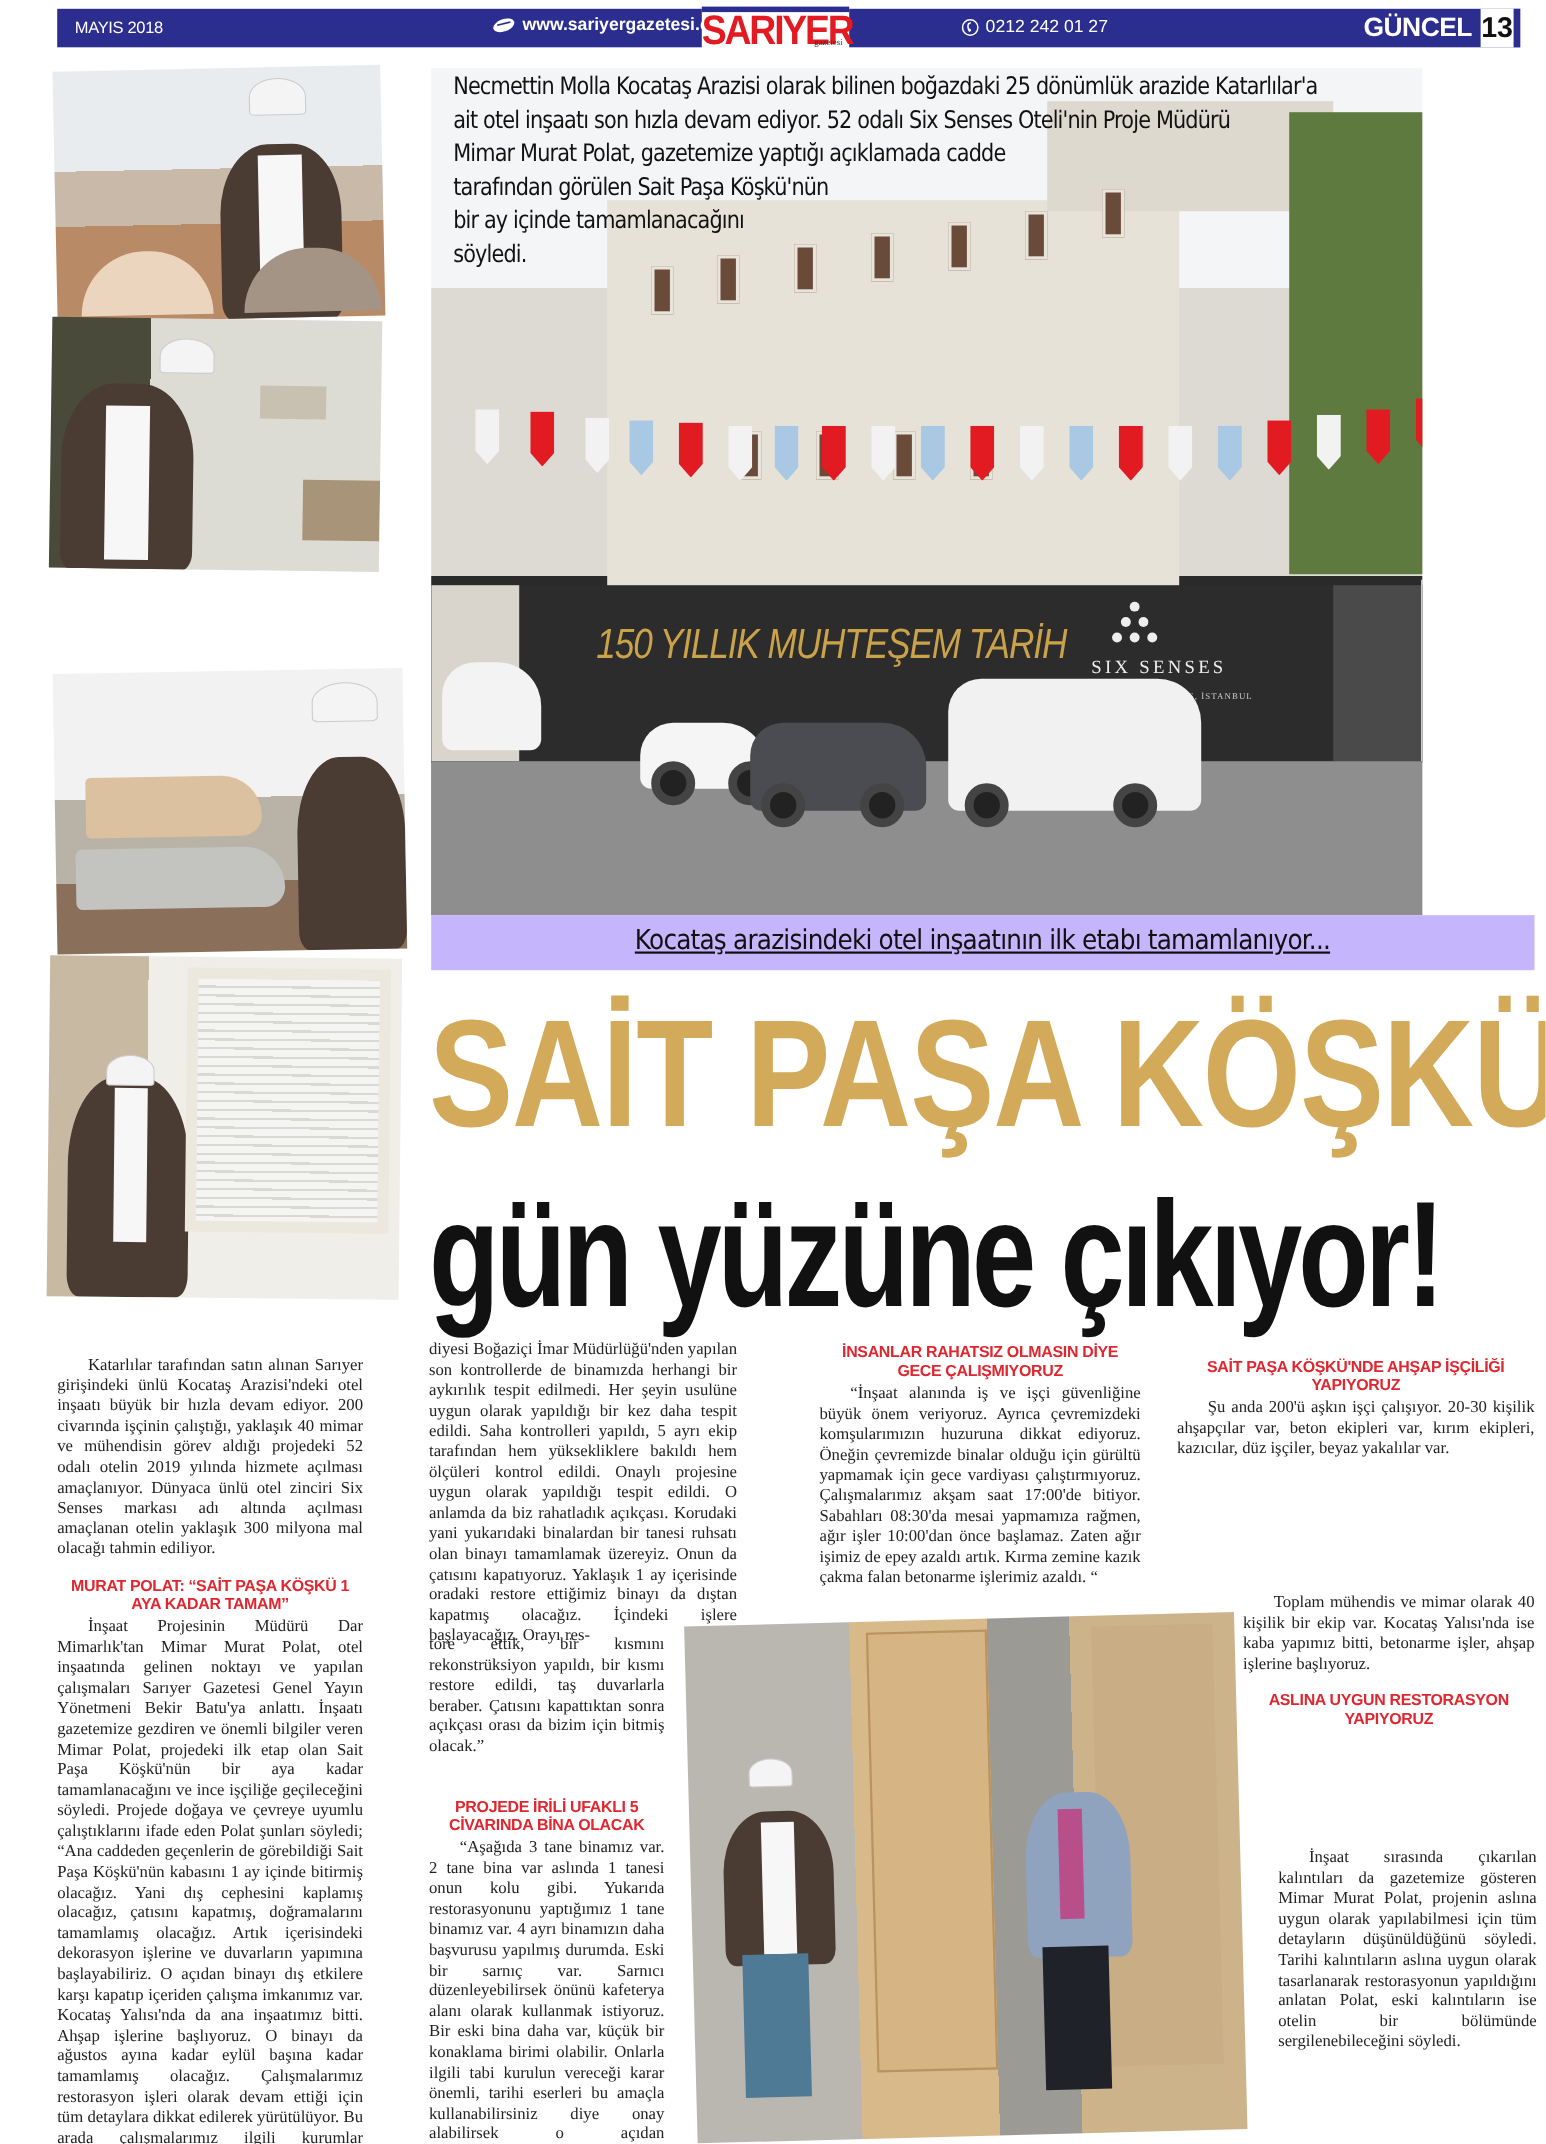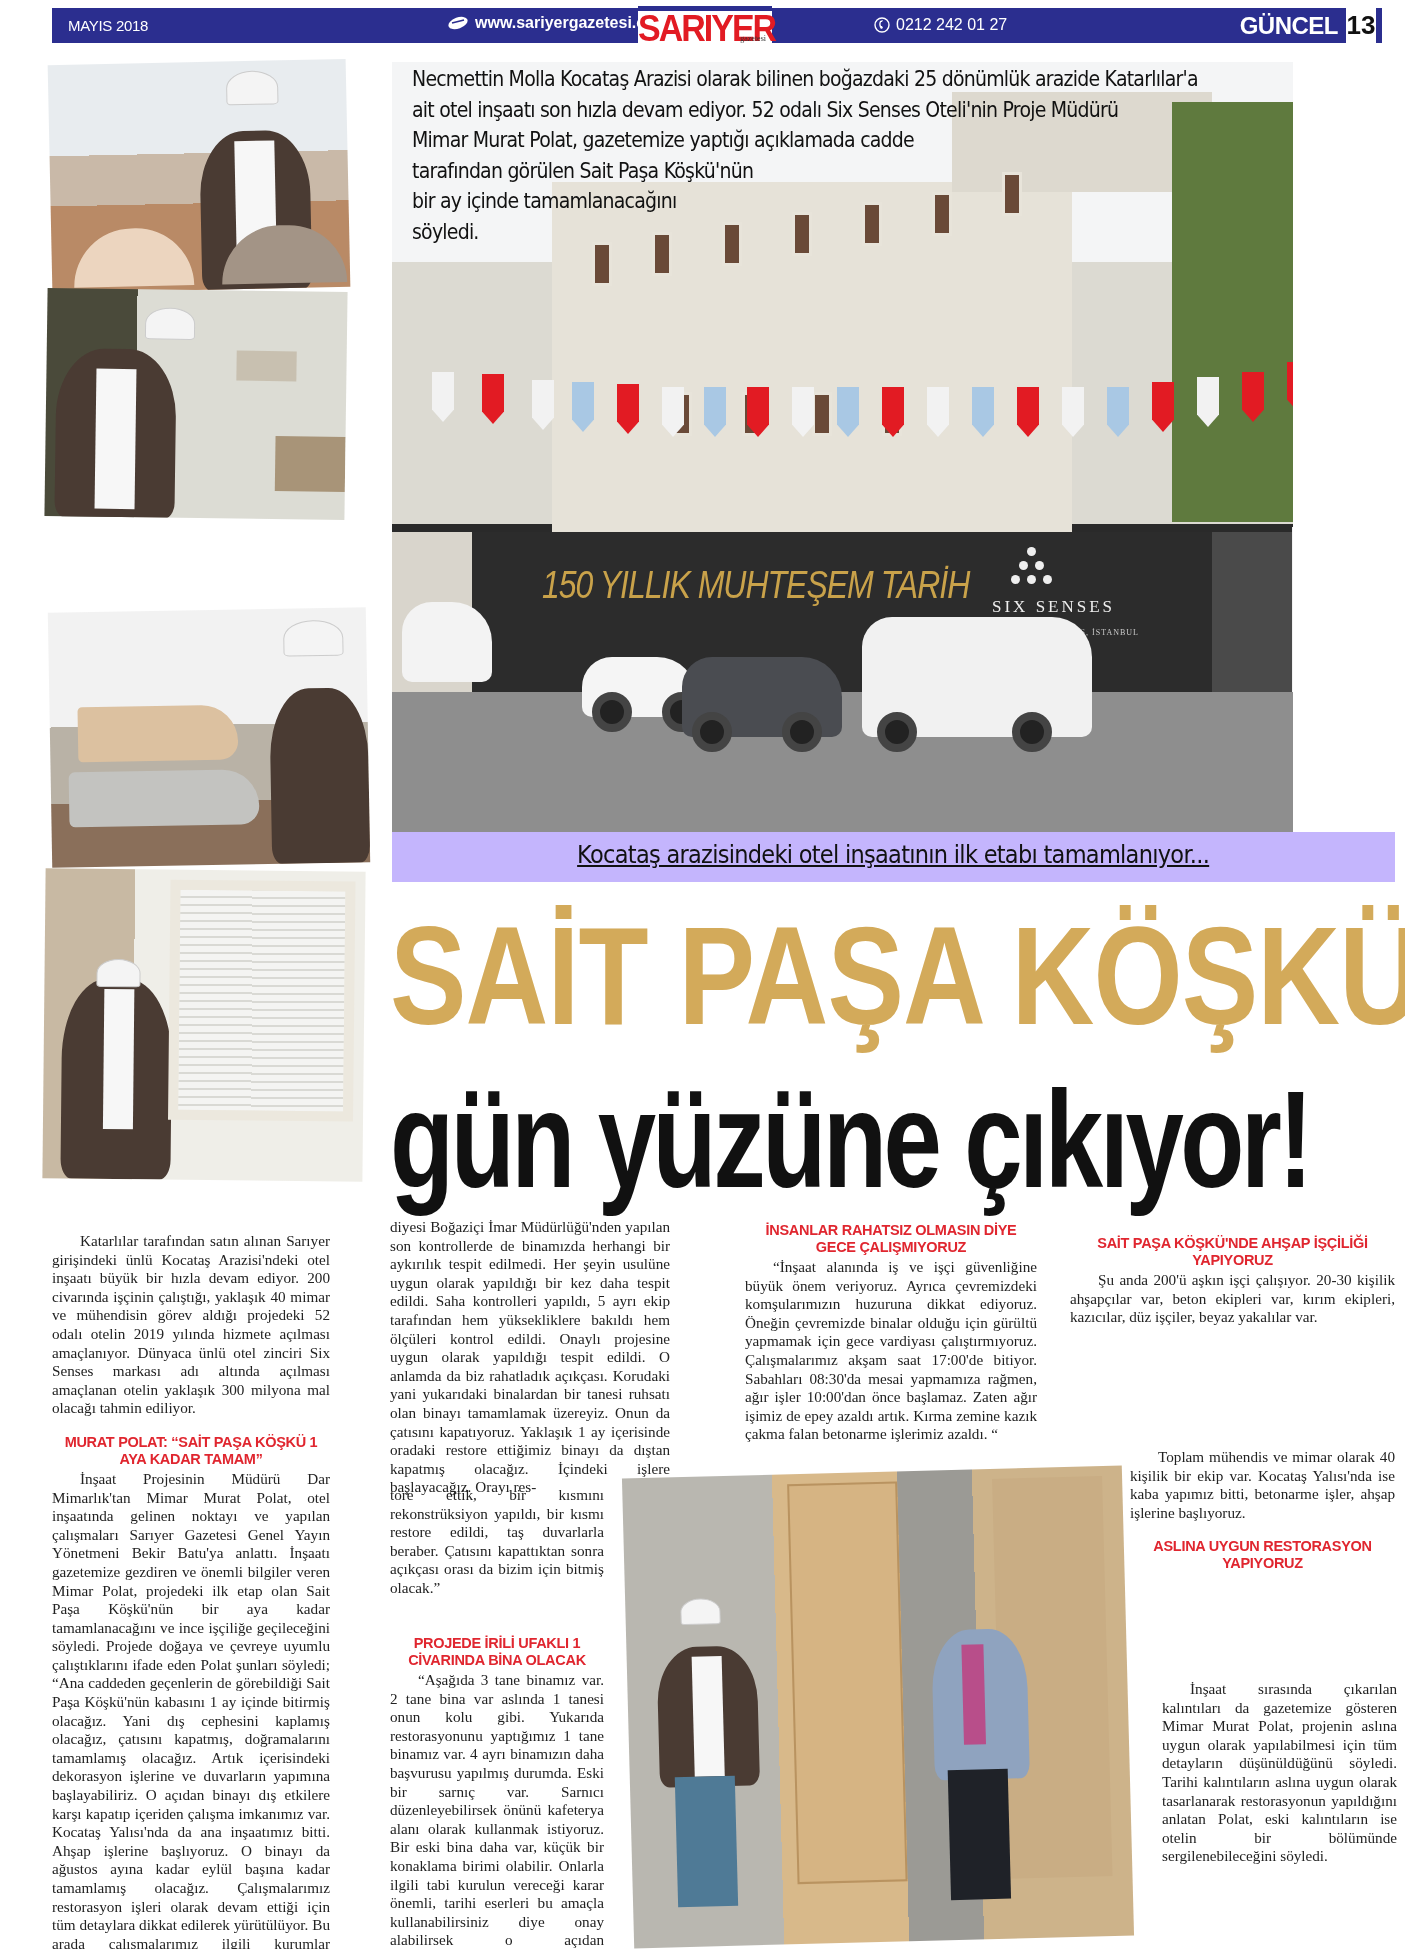--- a/index.html
+++ b/index.html
@@ -225,21 +225,21 @@
   <p>İnşaat Projesinin Müdürü Dar Mimarlık'tan Mimar Murat Polat, otel inşaatında gelinen noktayı ve yapılan çalışmaları Sarıyer Gazetesi Genel Yayın Yönetmeni Bekir Batu'ya anlattı. İnşaatı gazetemize gezdiren ve önemli bilgiler veren Mimar Polat, projedeki ilk etap olan Sait Paşa Köşkü'nün bir aya kadar tamamlanacağını ve ince işçiliğe geçileceğini söyledi. Projede doğaya ve çevreye uyumlu çalıştıklarını ifade eden Polat şunları söyledi; “Ana caddeden geçenlerin de görebildiği Sait Paşa Köşkü'nün kabasını 1 ay içinde bitirmiş olacağız. Yani dış cephesini kaplamış olacağız, çatısını kapatmış, doğramalarını tamamlamış olacağız. Artık içerisindeki dekorasyon işlerine ve duvarların yapımına başlayabiliriz. O açıdan binayı dış etkilere karşı kapatıp içeriden çalışma imkanımız var. Kocataş Yalısı'nda da ana inşaatımız bitti. Ahşap işlerine başlıyoruz. O binayı da ağustos ayına kadar eylül başına kadar tamamlamış olacağız. Çalışmalarımız restorasyon işleri olarak devam ettiği için tüm detaylara dikkat edilerek yürütülüyor. Bu arada çalışmalarımız ilgili kurumlar tarafından sürekli denetleniyor. İstanbul Büyükşehir Bele-</p>
 </div>
 
 <div class="col c2">
   <p style="text-indent:0">diyesi Boğaziçi İmar Müdürlüğü'nden yapılan son kontrollerde de binamızda herhangi bir aykırılık tespit edilmedi. Her şeyin usulüne uygun olarak yapıldığı bir kez daha tespit edildi. Saha kontrolleri yapıldı, 5 ayrı ekip tarafından hem yüksekliklere bakıldı hem ölçüleri kontrol edildi. Onaylı projesine uygun olarak yapıldığı tespit edildi. O anlamda da biz rahatladık açıkçası. Korudaki yani yukarıdaki binalardan bir tanesi ruhsatı olan binayı tamamlamak üzereyiz. Onun da çatısını kapatıyoruz. Yaklaşık 1 ay içerisinde oradaki restore ettiğimiz binayı da dıştan kapatmış olacağız. İçindeki işlere başlayacağız. Orayı res-</p>
 </div>
 <div class="col c2b">
   <p style="text-indent:0">tore ettik, bir kısmını rekonstrüksiyon yapıldı, bir kısmı restore edildi, taş duvarlarla beraber. Çatısını kapattıktan sonra açıkçası orası da bizim için bitmiş olacak.”</p>
 </div>
 <div class="col c2c">
-  <h3 style="margin-top:0">PROJEDE İRİLİ UFAKLI 1 CİVARINDA BİNA OLACAK</h3>
+  <h3 style="margin-top:0">PROJEDE İRİLİ UFAKLI 5 CİVARINDA BİNA OLACAK</h3>
   <p>“Aşağıda 3 tane binamız var. 2 tane bina var aslında 1 tanesi onun kolu gibi. Yukarıda restorasyonunu yaptığımız 1 tane binamız var. 4 ayrı binamızın daha başvurusu yapılmış durumda. Eski bir sarnıç var. Sarnıcı düzenleyebilirsek önünü kafeterya alanı olarak kullanmak istiyoruz. Bir eski bina daha var, küçük bir konaklama birimi olabilir. Onlarla ilgili tabi kurulun vereceği karar önemli, tarihi eserleri bu amaçla kullanabilirsiniz diye onay alabilirsek o açıdan değerlendireceğiz.</p>
 </div>
 
 <div class="col c3">
   <h3 style="margin-top:0">İNSANLAR RAHATSIZ OLMASIN DİYE GECE ÇALIŞMIYORUZ</h3>
   <p>“İnşaat alanında iş ve işçi güvenliğine büyük önem veriyoruz. Ayrıca çevremizdeki komşularımızın huzuruna dikkat ediyoruz. Öneğin çevremizde binalar olduğu için gürültü yapmamak için gece vardiyası çalıştırmıyoruz. Çalışmalarımız akşam saat 17:00'de bitiyor. Sabahları 08:30'da mesai yapmamıza rağmen, ağır işler 10:00'dan önce başlamaz. Zaten ağır işimiz de epey azaldı artık. Kırma zemine kazık çakma falan betonarme işlerimiz azaldı. “</p>
 </div>
 
 <div class="col c4">
   <h3 style="margin-top:15px">SAİT PAŞA KÖŞKÜ'NDE AHŞAP İŞÇİLİĞİ YAPIYORUZ</h3>

